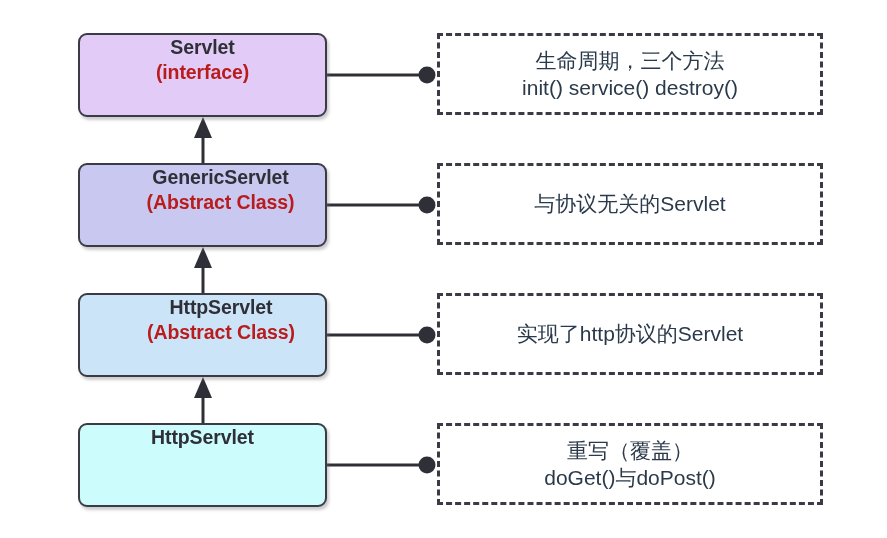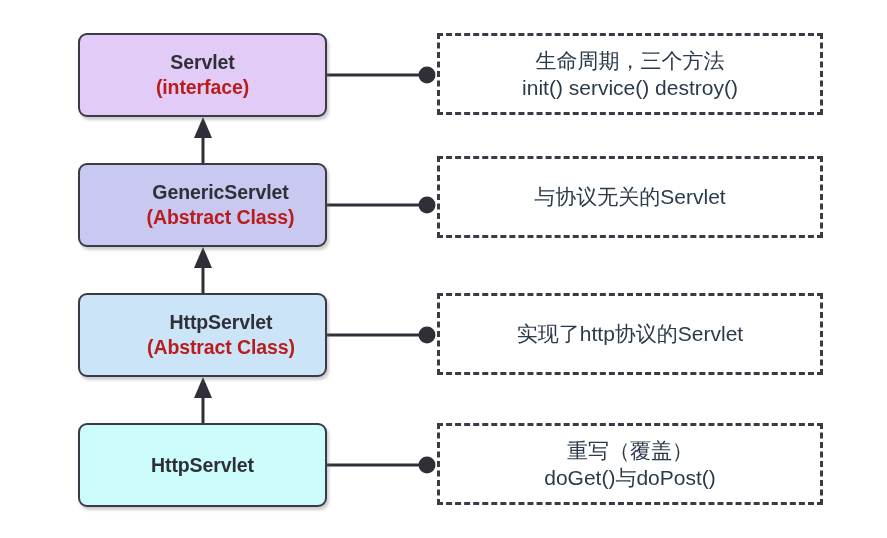--- a/index.html
+++ b/index.html
@@ -31,21 +31,21 @@
   
   .class-box {
     position: absolute;
     box-sizing: border-box;
     border: 2.5px solid #3b3b46;
     border-radius: 9px;
     box-shadow: 2px 3px 3px rgba(120,120,130,0.38);
     display: flex;
     flex-direction: column;
     align-items: center;
-    justify-content: center;
+    justify-content: flex-start;
     text-align: center;
     line-height: 1.26;
   }
   .class-name {
     font-size: 19.5px;
     font-weight: bold;
     color: #2f2f38;
     letter-spacing: -0.1px;
     white-space: nowrap;
   }
@@ -133,21 +133,21 @@
 
   <div class="class-box" id="box-my-own-servlet" style="left: 78px; top: 423px; width: 249px; height: 84px; background: rgb(204, 252, 252);">
     <div class="class-name">HttpServlet</div>
   </div>
 
   <div class="note-box" id="note-servlet" style="left:437px; top:33px; width:386px; height:82px;">
     <div class="note-line">生命周期，三个方法</div>
     <div class="note-line">init() service() destroy()</div>
   </div>
 
-  <div class="note-box" id="note-generic-servlet" style="left:437px; top:156px; width:386px; height:82px;">
+  <div class="note-box" id="note-generic-servlet" style="left:437px; top:163px; width:386px; height:82px;">
     <div class="note-line">与协议无关的Servlet</div>
   </div>
 
   <div class="note-box" id="note-http-servlet" style="left:437px; top:293px; width:386px; height:82px;">
     <div class="note-line">实现了http协议的Servlet</div>
   </div>
 
   <div class="note-box" id="note-my-own-servlet" style="left:437px; top:423px; width:386px; height:82px;">
     <div class="note-line">重写（覆盖）</div>
     <div class="note-line">doGet()与doPost()</div>

